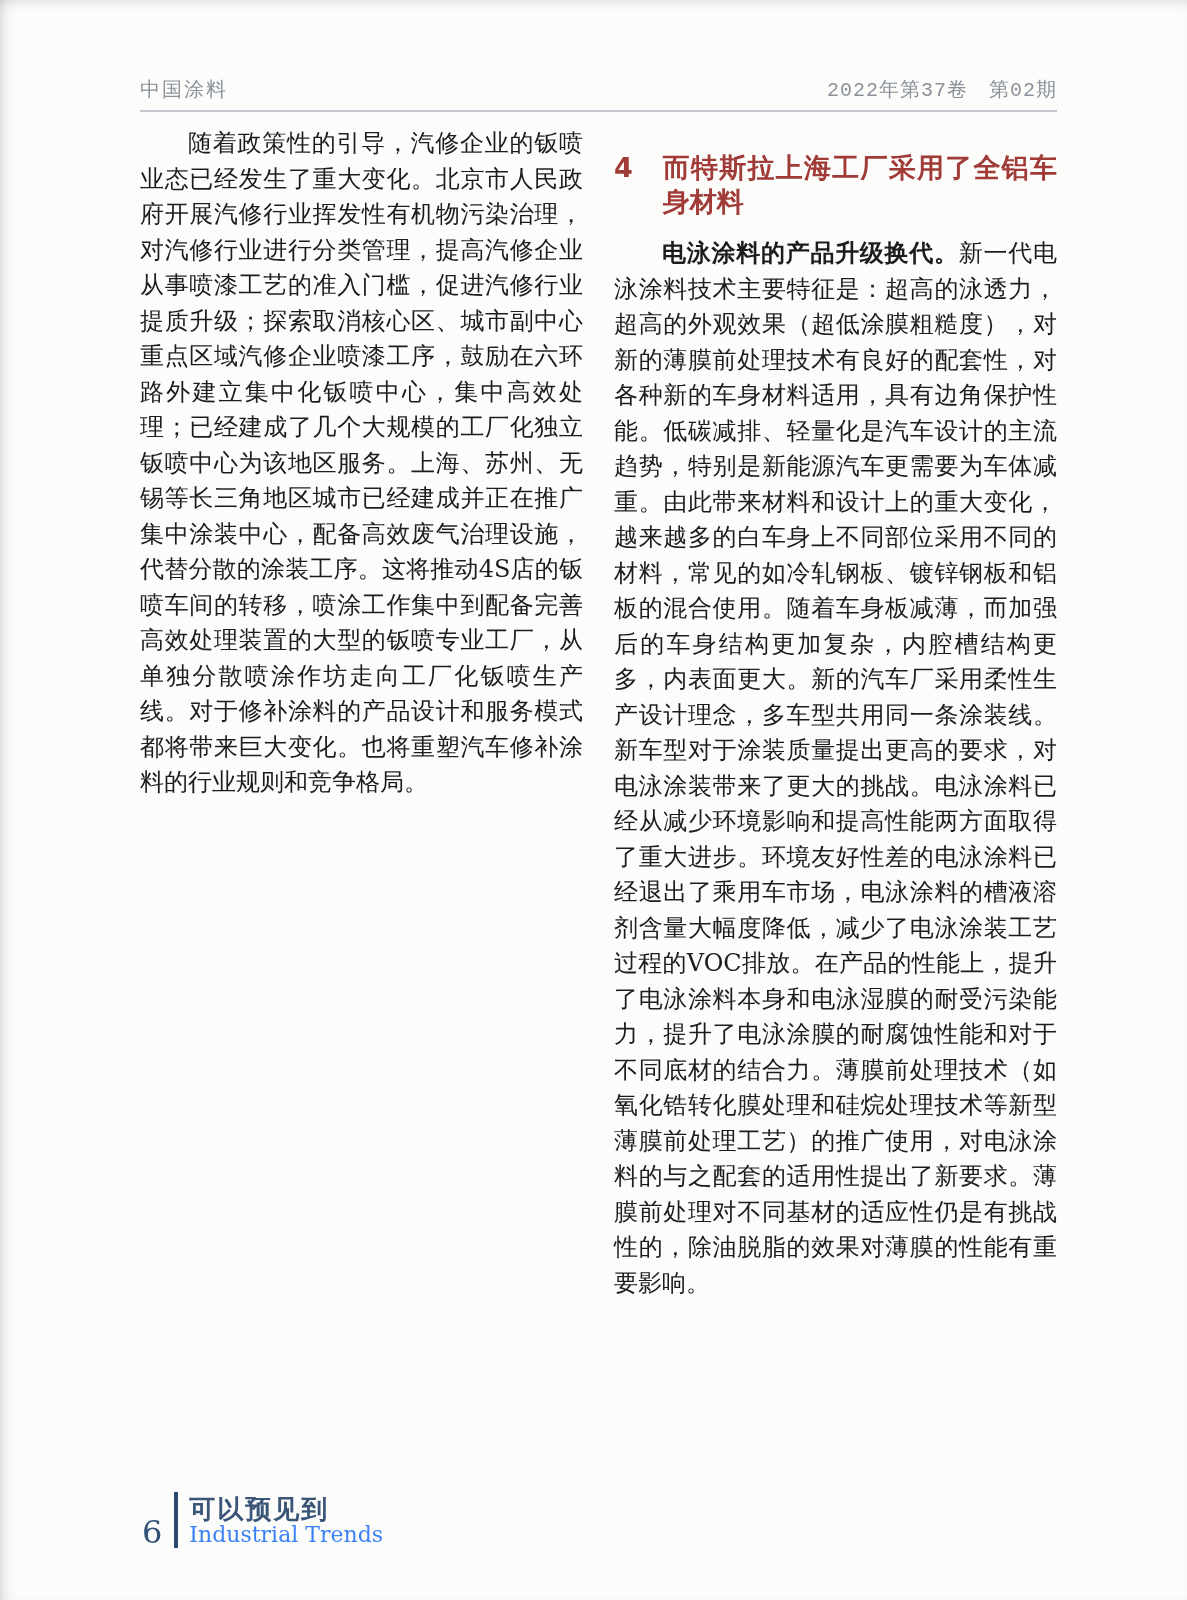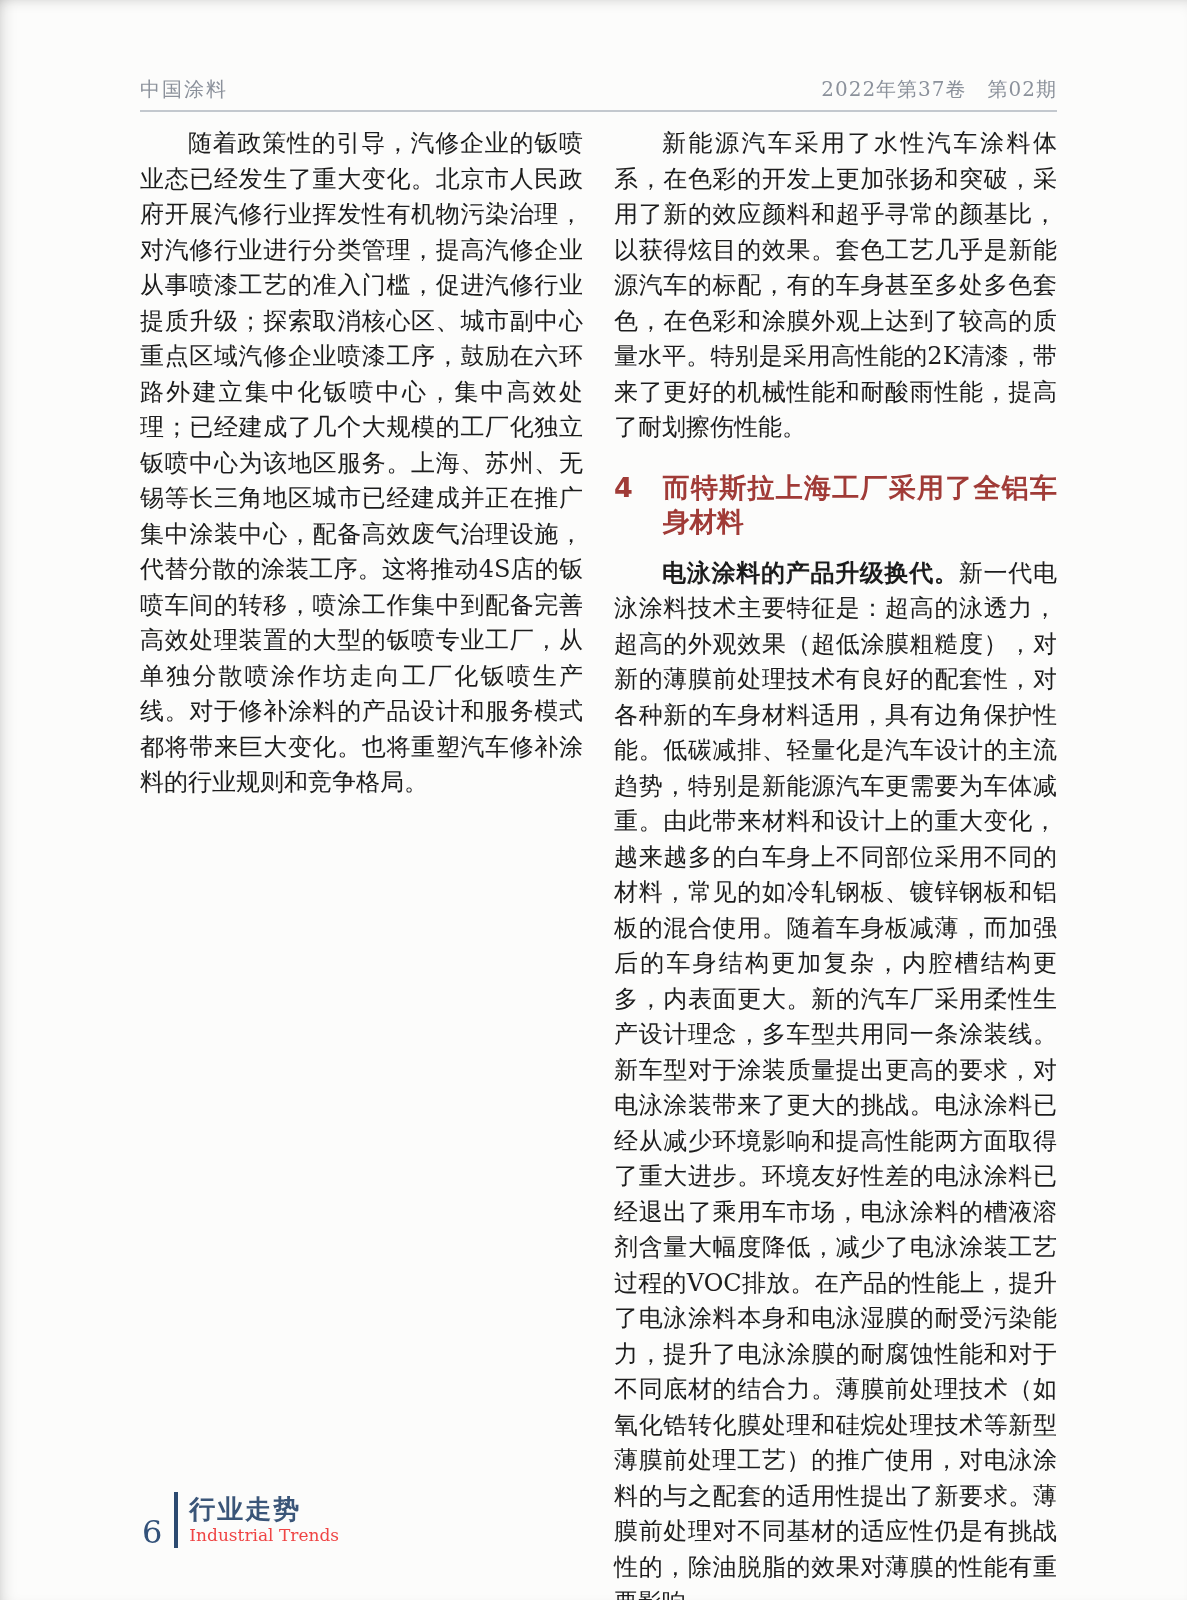--- a/index.html
+++ b/index.html
@@ -21,21 +21,21 @@
     width: 917px;
     display: flex;
     justify-content: space-between;
     align-items: flex-end;
     color: #8b919b;
     font-size: 20px;
     letter-spacing: 2px;
     padding-bottom: 7px;
     border-bottom: 2px solid #c3c8ce;
   }
-  .page-header .issue { letter-spacing: 1px; }
+  .page-header .issue { letter-spacing: 1px; font-family: Liberation Mono, monospace; }
   .content {
     position: absolute;
     top: 126px; left: 140px;
     width: 917px;
     display: flex;
     gap: 31px;
   }
   .col {
     width: 443px;
     font-size: 24px;
@@ -83,22 +83,22 @@
   }
   .page-footer .sec-cn {
     color: #3a5578;
     font-family: "DejaVu Sans", "Liberation Sans", sans-serif;
     font-weight: bold;
     font-size: 26px;
     line-height: 30px;
     letter-spacing: 2px;
   }
   .page-footer .sec-en {
-    color: #ef4444;
-    font-size: 17px;
+    color: #3b82f6;
+    font-size: 22px;
     line-height: 22px;
   }
 </style>
 </head>
 <body>
 
 <div class="page">
 
   <div class="page-header">
     <span class="journal">中国涂料</span>
@@ -106,33 +106,32 @@
   </div>
 
   <div class="content">
 
     <div class="col">
       <p>随着政策性的引导，汽修企业的钣喷业态已经发生了重大变化。北京市人民政府开展汽修行业挥发性有机物污染治理，对汽修行业进行分类管理，提高汽修企业从事喷漆工艺的准入门槛，促进汽修行业提质升级；探索取消核心区、城市副中心重点区域汽修企业喷漆工序，鼓励在六环路外建立集中化钣喷中心，集中高效处理；已经建成了几个大规模的工厂化独立钣喷中心为该地区服务。上海、苏州、无锡等长三角地区城市已经建成并正在推广集中涂装中心，配备高效废气治理设施，代替分散的涂装工序。这将推动4S店的钣喷车间的转移，喷涂工作集中到配备完善高效处理装置的大型的钣喷专业工厂，从单独分散喷涂作坊走向工厂化钣喷生产线。对于修补涂料的产品设计和服务模式都将带来巨大变化。也将重塑汽车修补涂料的行业规则和竞争格局。</p>
 
     </div>
 
     <div class="col">
-      <p>新能源汽车采用了水性汽车涂料体系，在色彩的开发上更加张扬和突破，采用了新的效应颜料和超乎寻常的颜基比，以获得炫目的效果。套色工艺几乎是新能源汽车的标配，有的车身甚至多处多色套色，在色彩和涂膜外观上达到了较高的质量水平。特别是采用高性能的2K清漆，带来了更好的机械性能和耐酸雨性能，提高了耐划擦伤性能。</p>
       <div class="sec-heading">
         <span class="sec-num">4</span>
         <span class="sec-title">而特斯拉上海工厂采用了全铝车身材料</span>
       </div>
       <p><span class="lead">电泳涂料的产品升级换代。</span><span>新一代电泳涂料技术主要特征是：超高的泳透力，超高的外观效果（超低涂膜粗糙度），对新的薄膜前处理技术有良好的配套性，对各种新的车身材料适用，具有边角保护性能。低碳减排、轻量化是汽车设计的主流趋势，特别是新能源汽车更需要为车体减重。由此带来材料和设计上的重大变化，越来越多的白车身上不同部位采用不同的材料，常见的如冷轧钢板、镀锌钢板和铝板的混合使用。随着车身板减薄，而加强后的车身结构更加复杂，内腔槽结构更多，内表面更大。新的汽车厂采用柔性生产设计理念，多车型共用同一条涂装线。新车型对于涂装质量提出更高的要求，对电泳涂装带来了更大的挑战。电泳涂料已经从减少环境影响和提高性能两方面取得了重大进步。环境友好性差的电泳涂料已经退出了乘用车市场，电泳涂料的槽液溶剂含量大幅度降低，减少了电泳涂装工艺过程的VOC排放。在产品的性能上，提升了电泳涂料本身和电泳湿膜的耐受污染能力，提升了电泳涂膜的耐腐蚀性能和对于不同底材的结合力。薄膜前处理技术（如氧化锆转化膜处理和硅烷处理技术等新型薄膜前处理工艺）的推广使用，对电泳涂料的与之配套的适用性提出了新要求。薄膜前处理对不同基材的适应性仍是有挑战性的，除油脱脂的效果对薄膜的性能有重要影响。</span></p>
 
     </div>
 
   </div>
 
   <div class="page-footer">
     <span class="pagenum">6</span>
     <span class="vbar"></span>
     <span>
-      <div class="sec-cn">行业走势</div>
+      <div class="sec-cn">可以预见到</div>
       <div class="sec-en">Industrial Trends</div>
     </span>
   </div>
 
 </div>
 
 </body></html>

